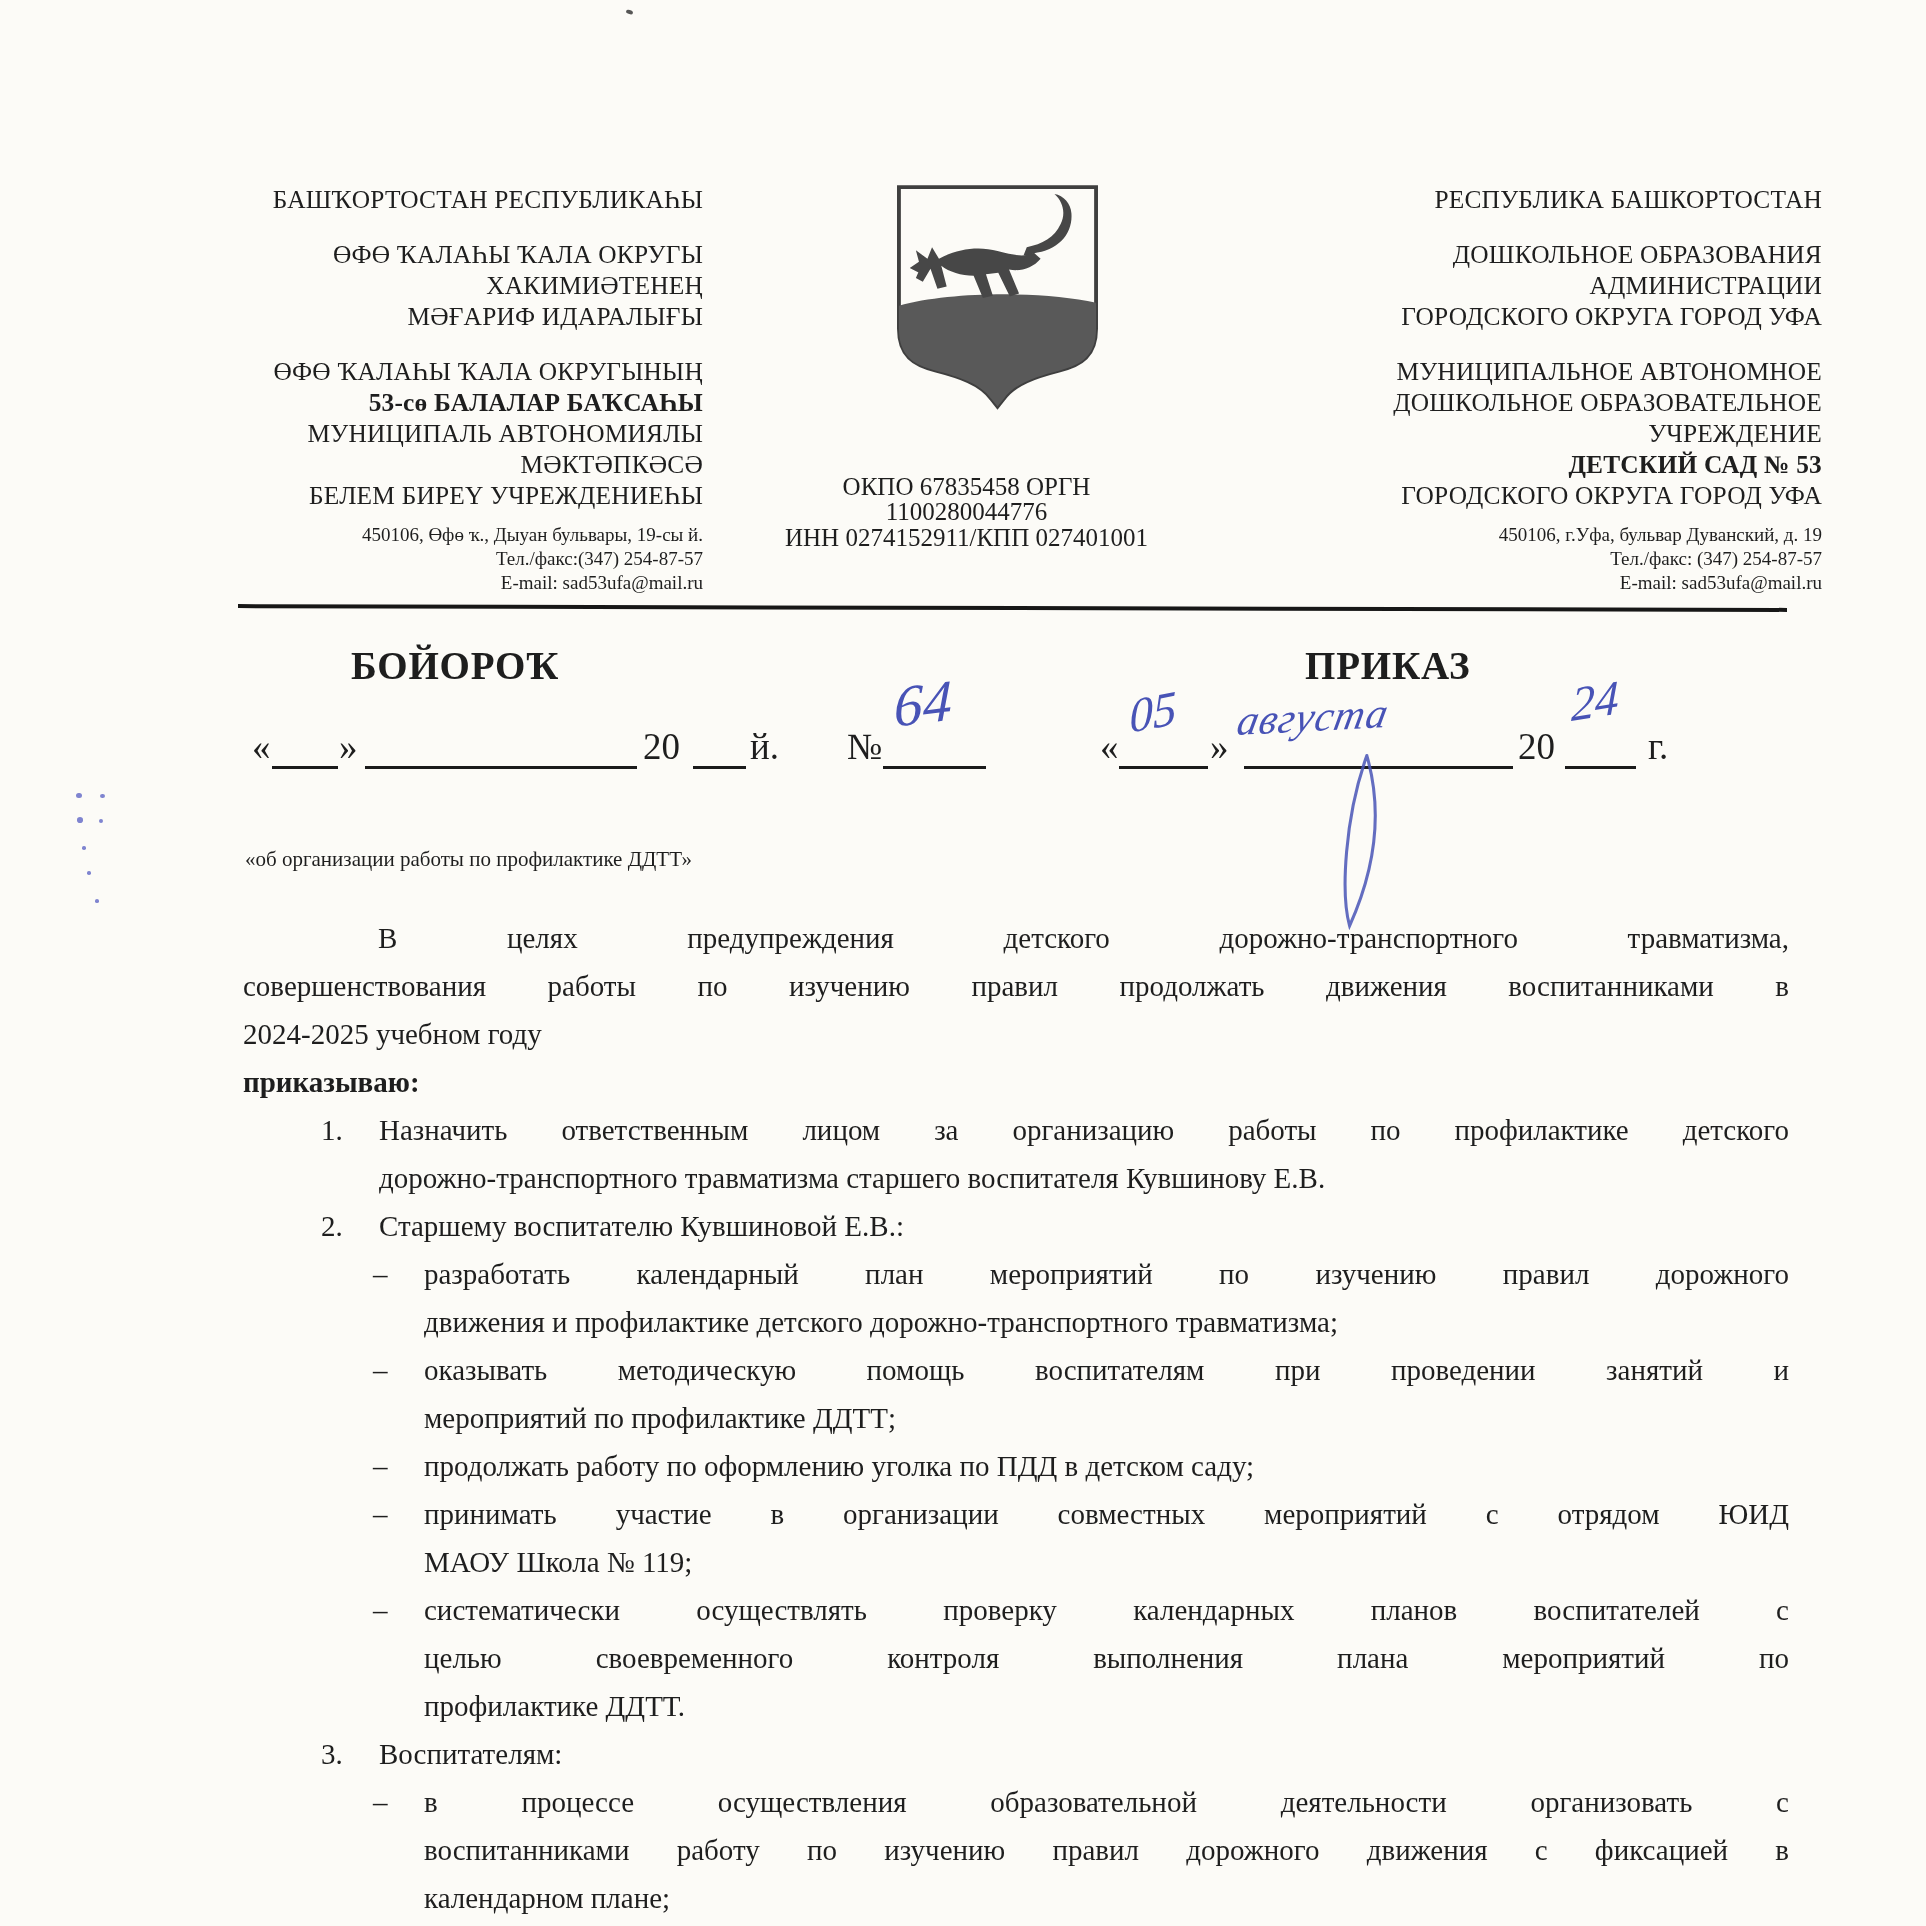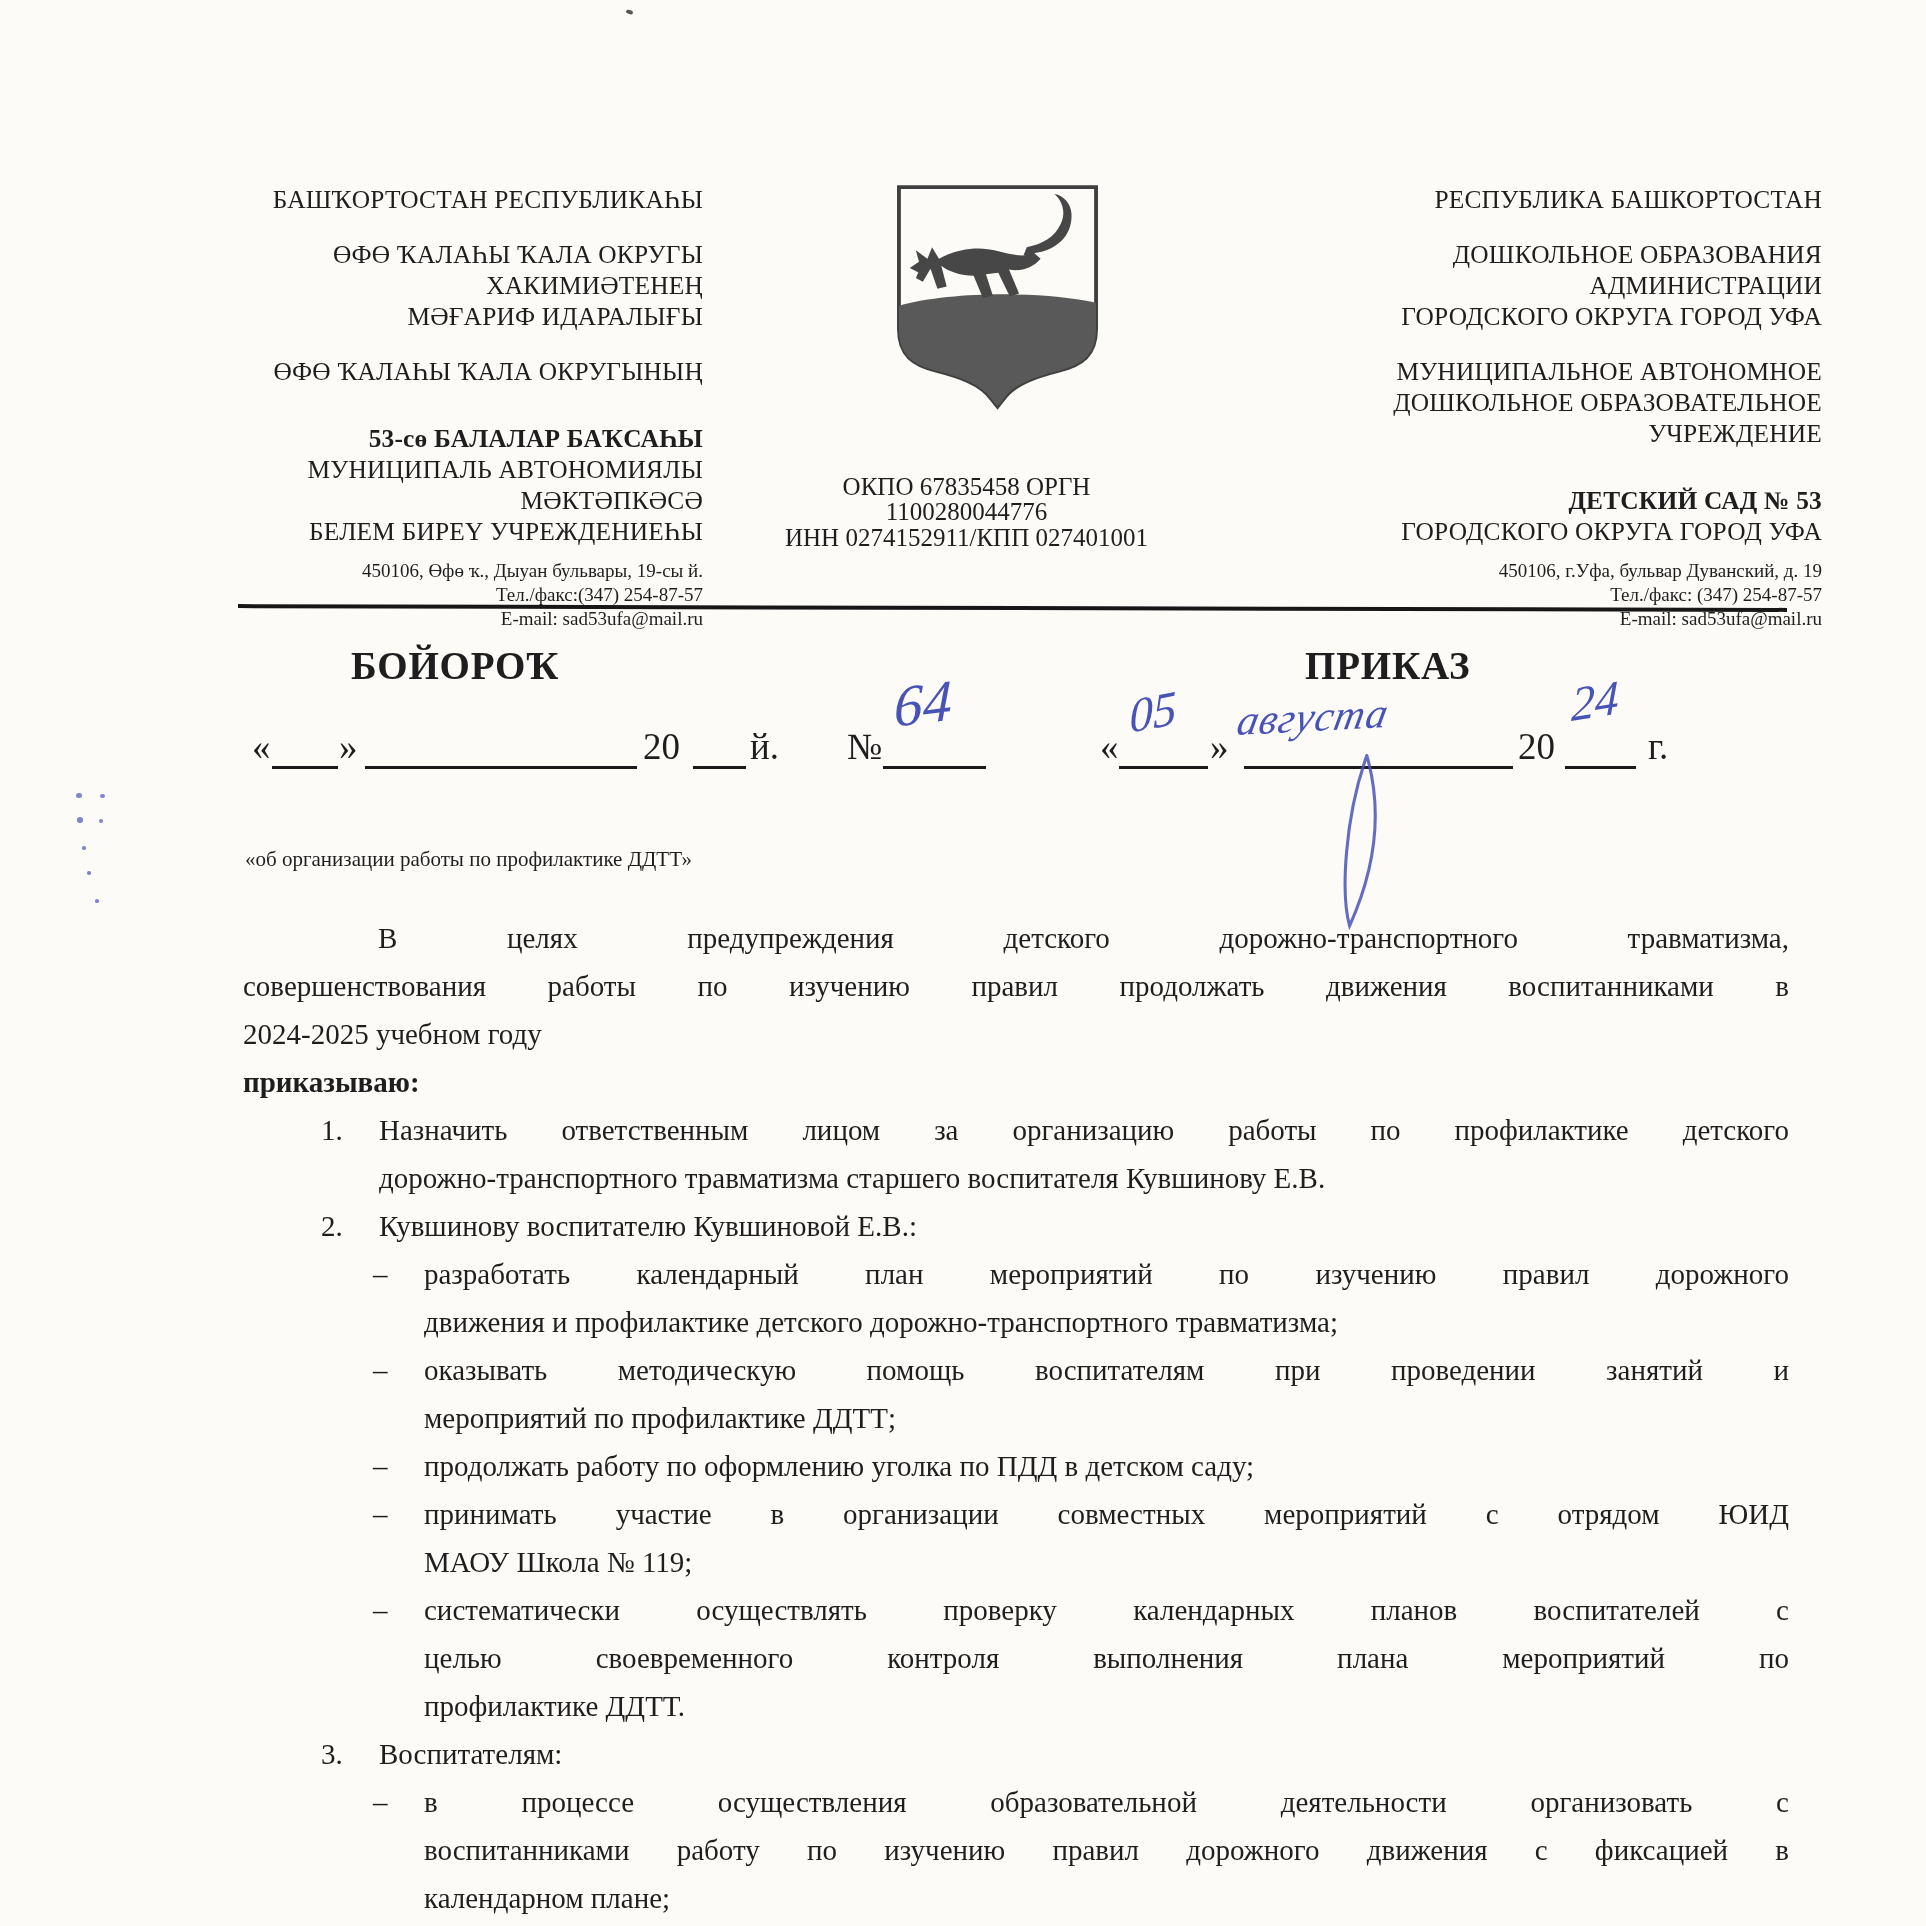--- a/index.html
+++ b/index.html
@@ -6,21 +6,21 @@
   body{
     width:1954px;height:2702px;position:relative;overflow:hidden;
     background:#fcfbf7;
     font-family:"Liberation Serif","DejaVu Serif",serif;
     color:#1e1e1e;
   }
   
   .hdr-col{position:absolute;text-align:right;font-size:25.4px;line-height:31px;letter-spacing:0.2px;}
   .hdr-col .gap{height:24px;}
   .hdr-col .gap-s{height:11.6px;}
-  .hdr-bold{font-weight:bold;margin-top:36px;}
+  .hdr-bold{font-weight:bold;}
   .hdr-addr{font-size:19px;line-height:24px;letter-spacing:0;}
   .codes{position:absolute;left:774px;top:474px;width:385px;text-align:center;
          font-size:25px;line-height:25.4px;}
   
   .emblem{position:absolute;left:882px;top:181px;width:231px;height:231px;}
   
   .divider{position:absolute;left:238px;top:606px;width:1549px;height:3.5px;background:#171717;
            transform:rotate(.14deg);}
   
   .doc-title{position:absolute;top:643px;font-size:39px;font-weight:bold;letter-spacing:0.8px;}
@@ -154,21 +154,21 @@
     <span class="num">1.</span>
     <div class="litext">
       <div class="jl">Назначить ответственным лицом за организацию работы по профилактике детского</div>
       <div class="ll">дорожно-транспортного травматизма старшего воспитателя Кувшинову Е.В.</div>
     </div>
   </div>
 
   <div class="li">
     <span class="num">2.</span>
     <div class="litext">
-      <div class="ll">Кувшинову воспитателю Кувшиновой Е.В.:</div>
+      <div class="ll">Старшему воспитателю Кувшиновой Е.В.:</div>
     </div>
   </div>
 
   <div class="sub">
     <span class="dashbox">–</span>
     <div class="subtext">
       <div class="jl">разработать календарный план мероприятий по изучению правил дорожного</div>
       <div class="ll">движения и профилактике детского дорожно-транспортного травматизма;</div>
     </div>
   </div>

